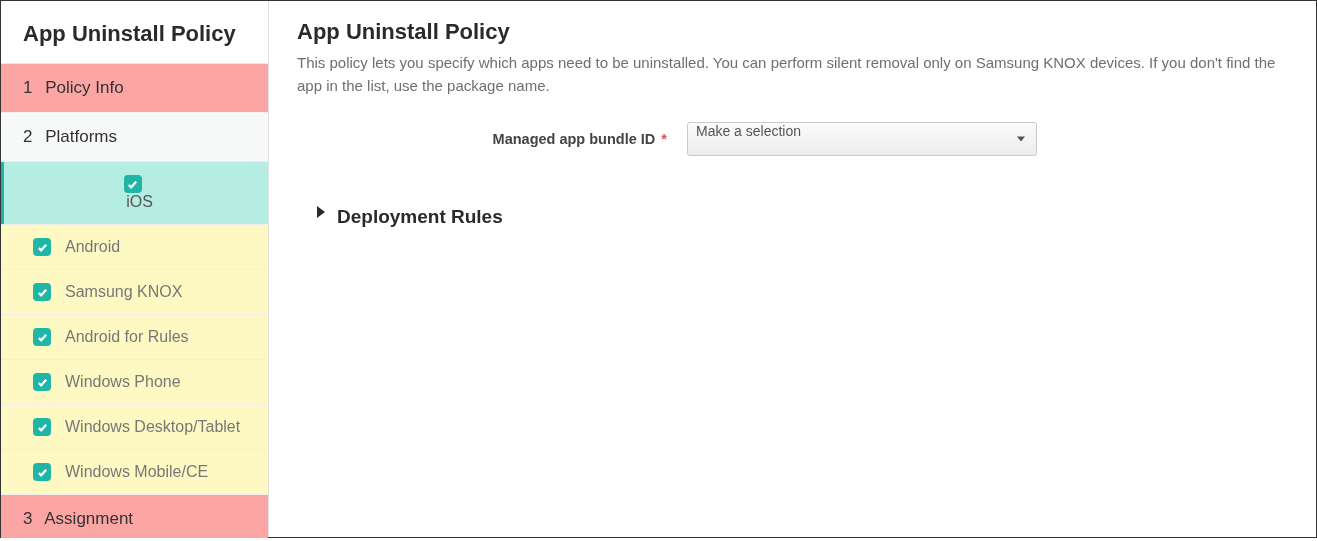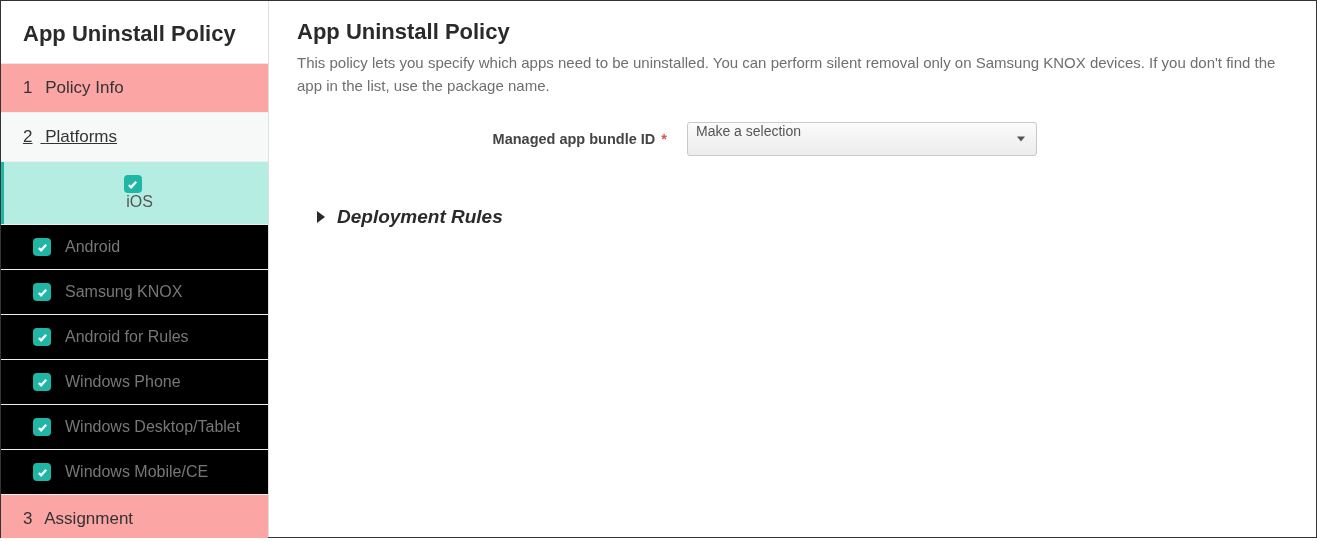--- a/index.html
+++ b/index.html
@@ -36,31 +36,30 @@
       color: #333;
       border-bottom: 1px solid #eee;
       cursor: pointer;
       background: #fca5a5;
     }
     .step-num {
       margin-right: 8px;
     }
     .step-platforms {
       background: #f7f8f8;
-      text-decoration: underline;
     }
     .platform-item {
       display: flex;
       align-items: center;
       padding: 13px 22px 13px 32px;
       border-bottom: 1px solid #eee;
       cursor: pointer;
       font-size: 16px;
       color: #777;
-      background: #000000;
+      background: #fef9c3;
       position: relative;
     }
     .platform-item.active {
       background: #b6ede3;
       color: #555;
       flex-direction: column;
     }
     .platform-item.active::before {
       content: "";
       position: absolute;
@@ -144,24 +143,23 @@
       top: 50%;
       transform: translateY(-50%);
       width: 0;
       height: 0;
       border-left: 4px solid transparent;
       border-right: 4px solid transparent;
       border-top: 5px solid #555;
     }
     .deployment-section {
       display: flex;
-      align-items: center;
+      align-items: flex-start;
       cursor: pointer;
       padding-left: 20px;
-      font-style: italic;
     }
     .triangle-right {
       width: 0;
       height: 0;
       border-top: 6px solid transparent;
       border-bottom: 6px solid transparent;
       border-left: 8px solid #2a2a2a;
       margin-right: 12px;
     }
     .deployment-title {

